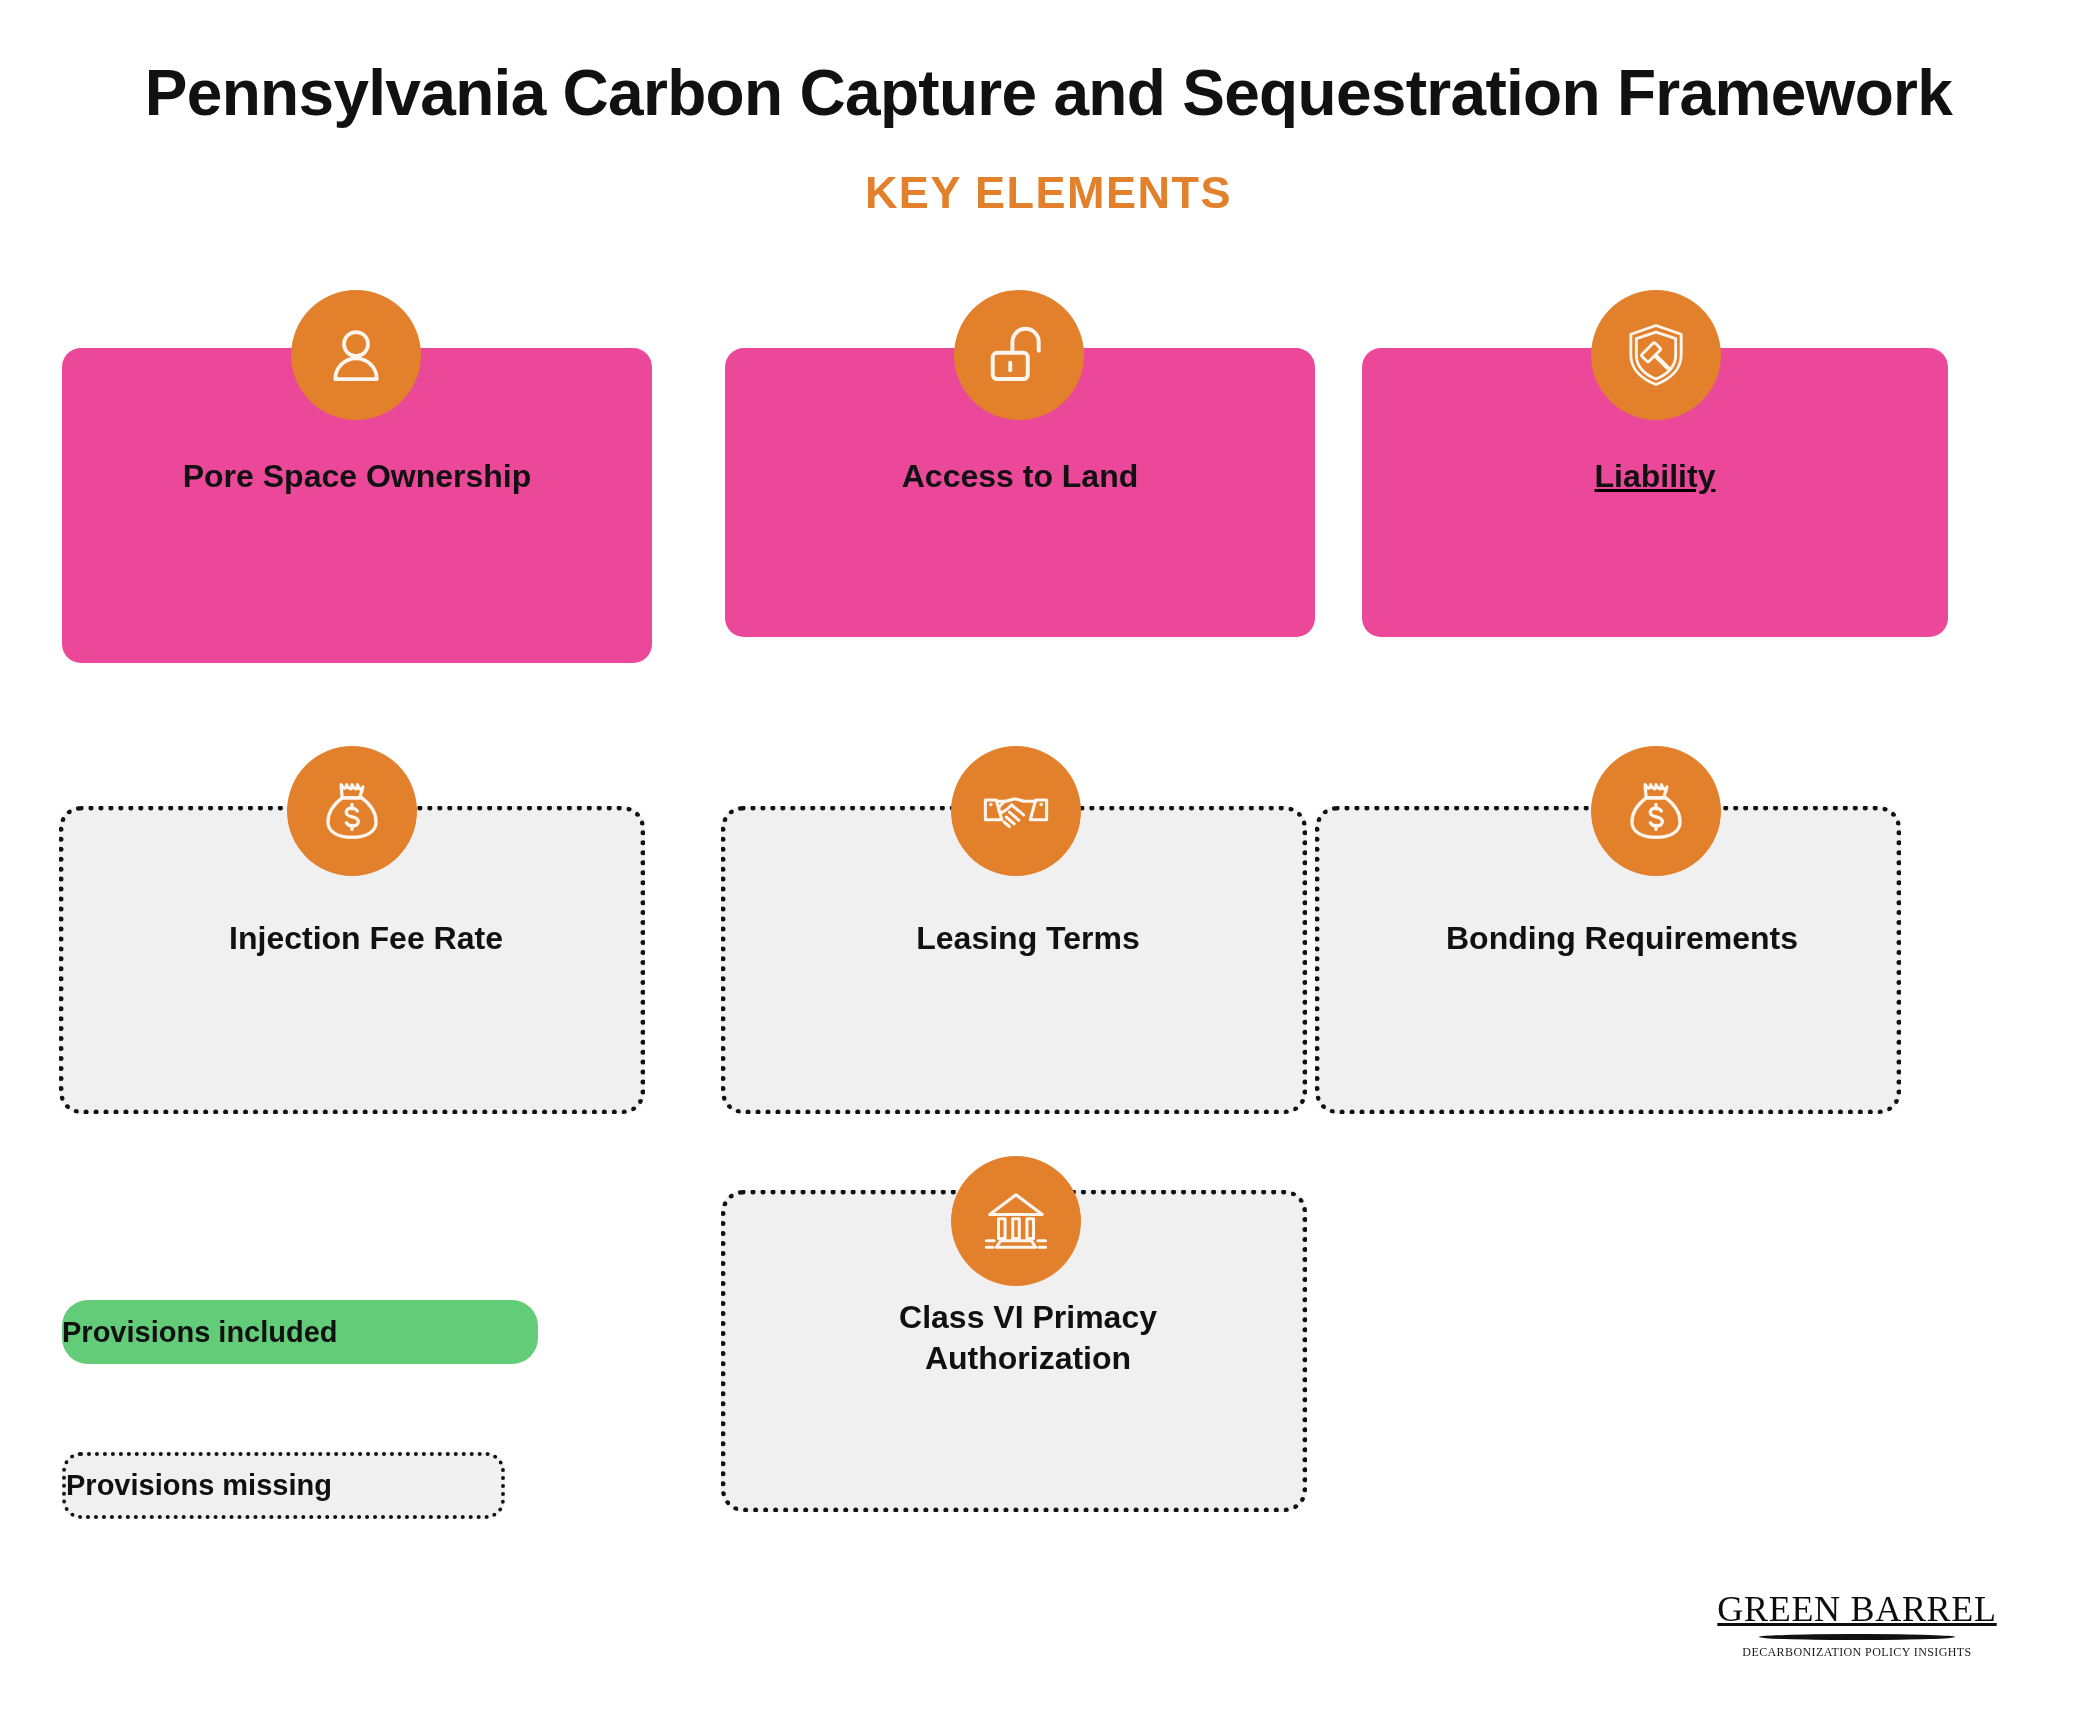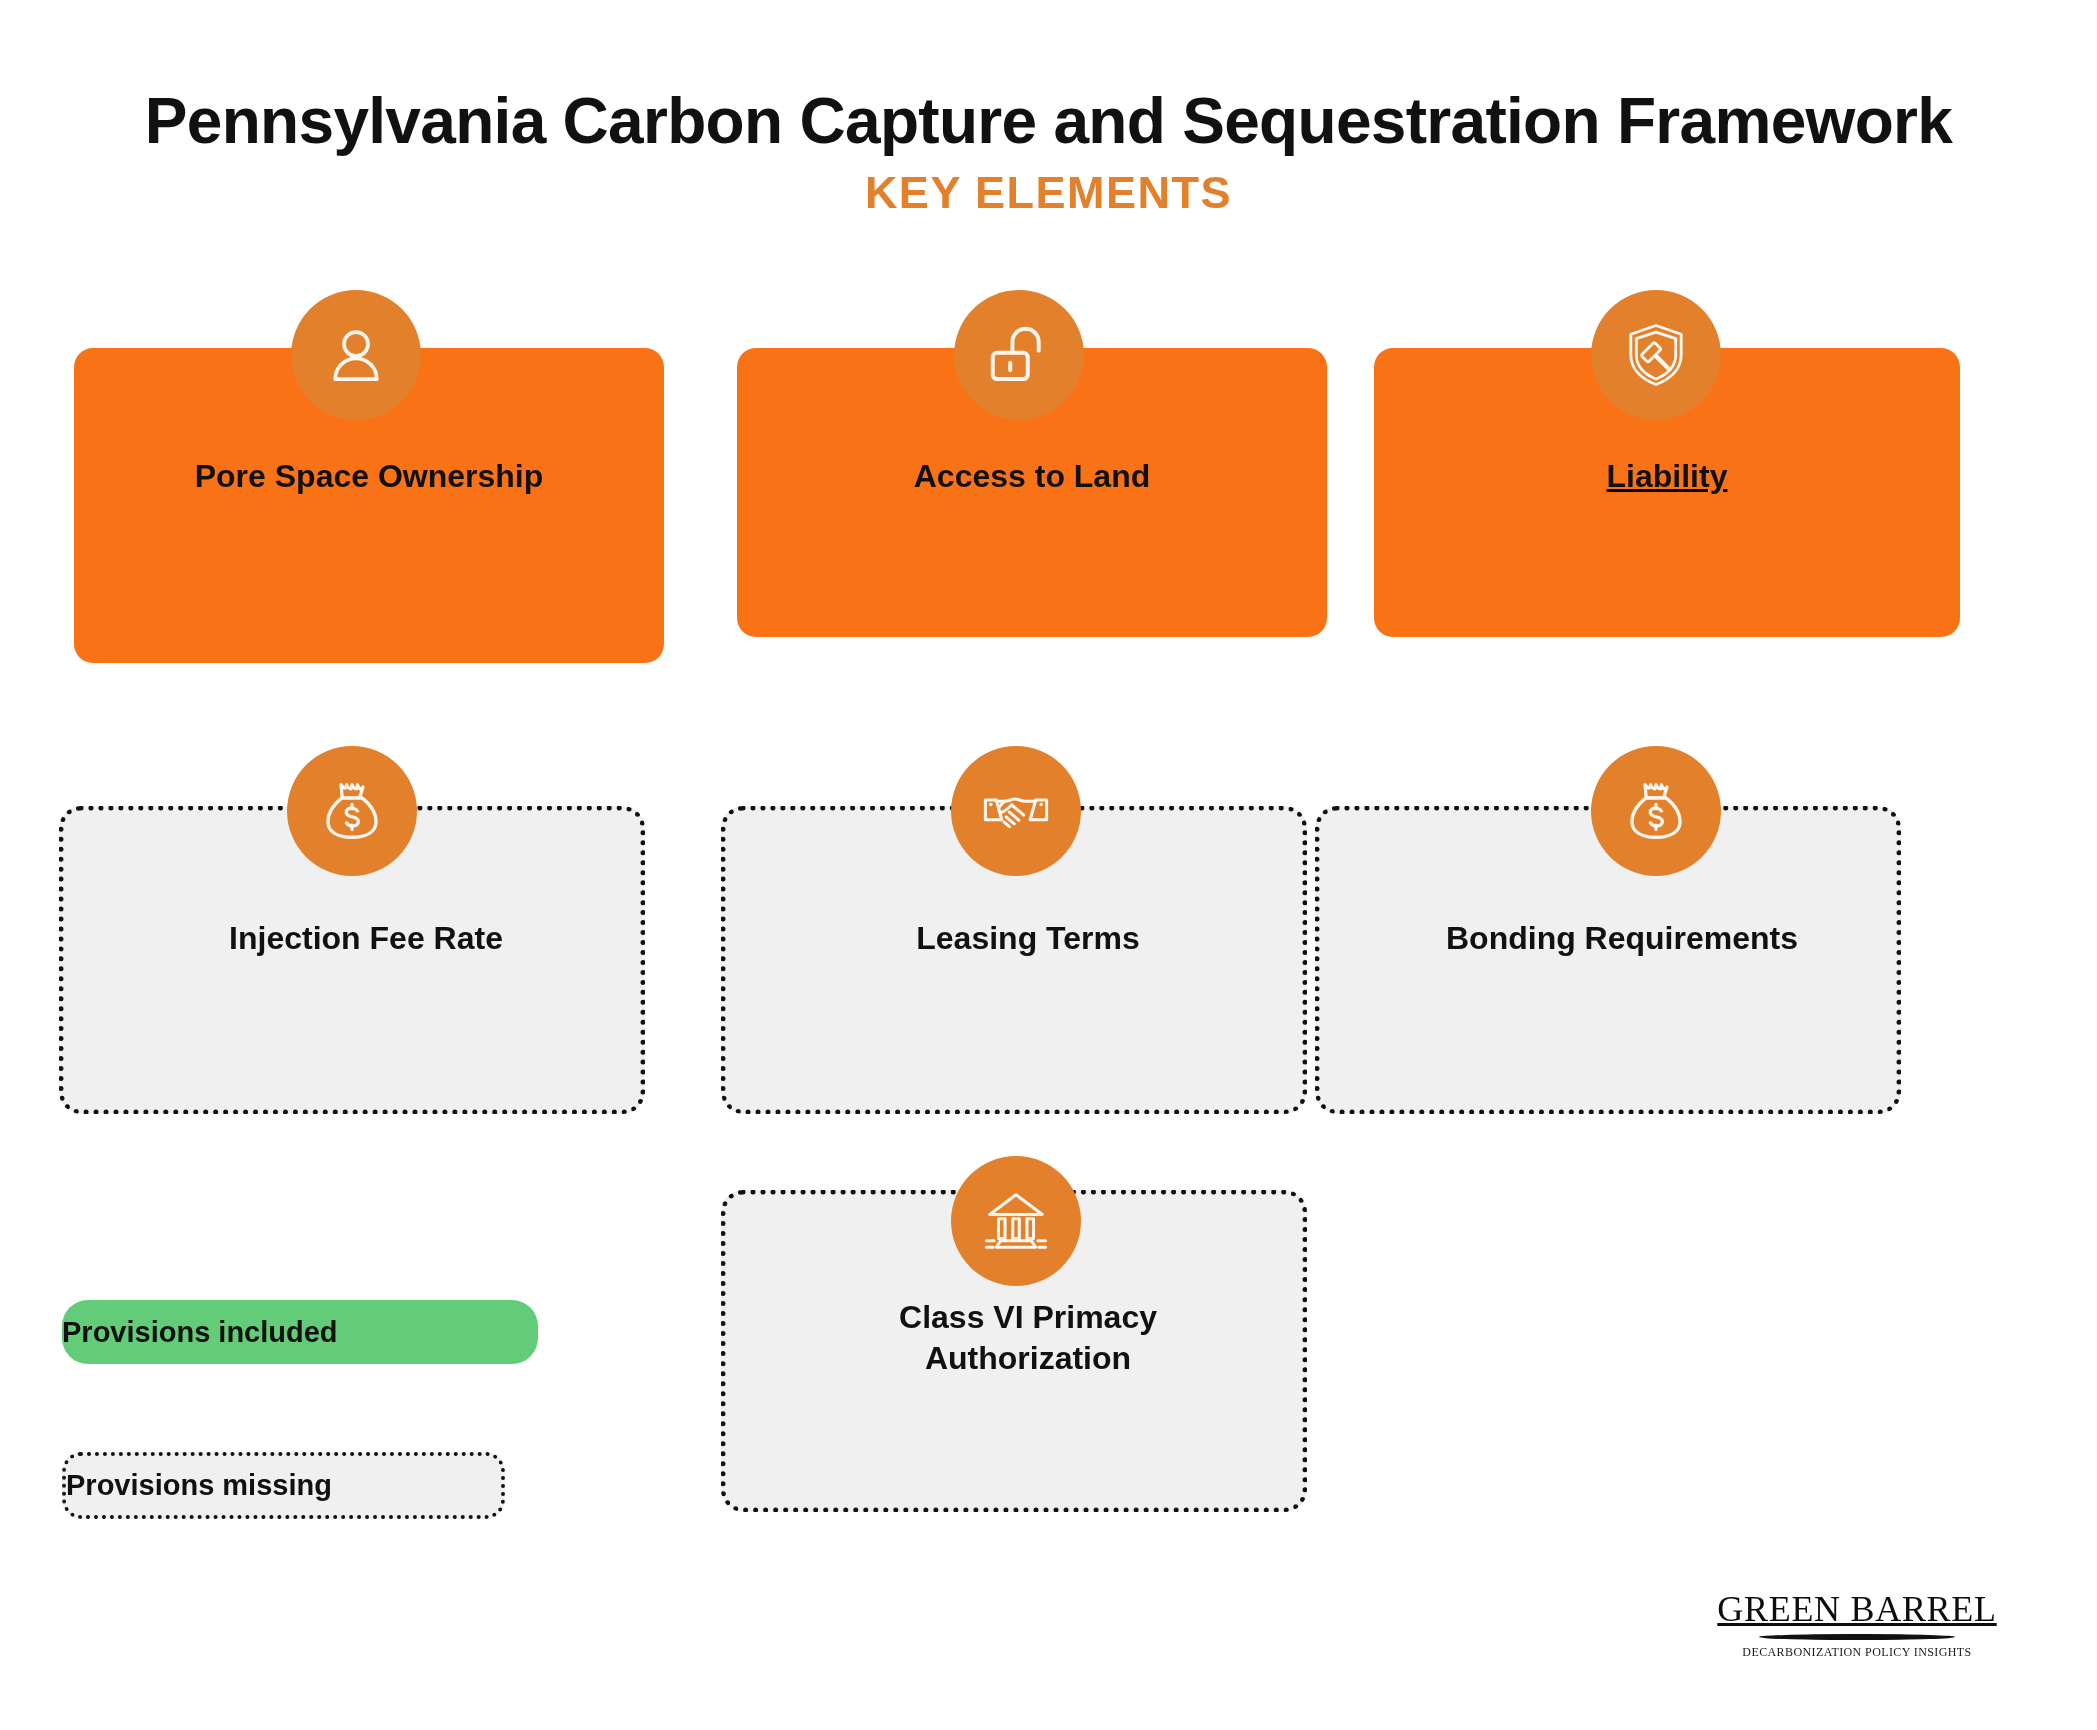--- a/index.html
+++ b/index.html
@@ -20,21 +20,20 @@
     position: absolute;
     left: 0;
     top: 56px;
     width: 2097px;
     text-align: center;
     font-size: 64px;
     font-weight: bold;
     color: #111111;
     letter-spacing: -0.7px;
     white-space: nowrap;
-    margin-top: 28px;
   }
   .page-subtitle {
     position: absolute;
     left: 0;
     top: 167px;
     width: 2097px;
     text-align: center;
     font-size: 45px;
     font-weight: bold;
     color: #E2802B;
@@ -45,23 +44,22 @@
   .card {
     position: absolute;
     box-sizing: border-box;
     border-radius: 19px;
     display: flex;
     align-items: center;
     justify-content: center;
     text-align: center;
   }
   .card.included {
-    background: #f97316;
+    background: #ec4899;
     border: none;
-    margin-left: 12px;
   }
   .card.missing {
     background: #F0F0F0;
     border: 5.1px dotted #111111;
     border-radius: 22px;
     padding-left: 28px;
   }
   .card-label {
     font-size: 32px;
     font-weight: bold;

